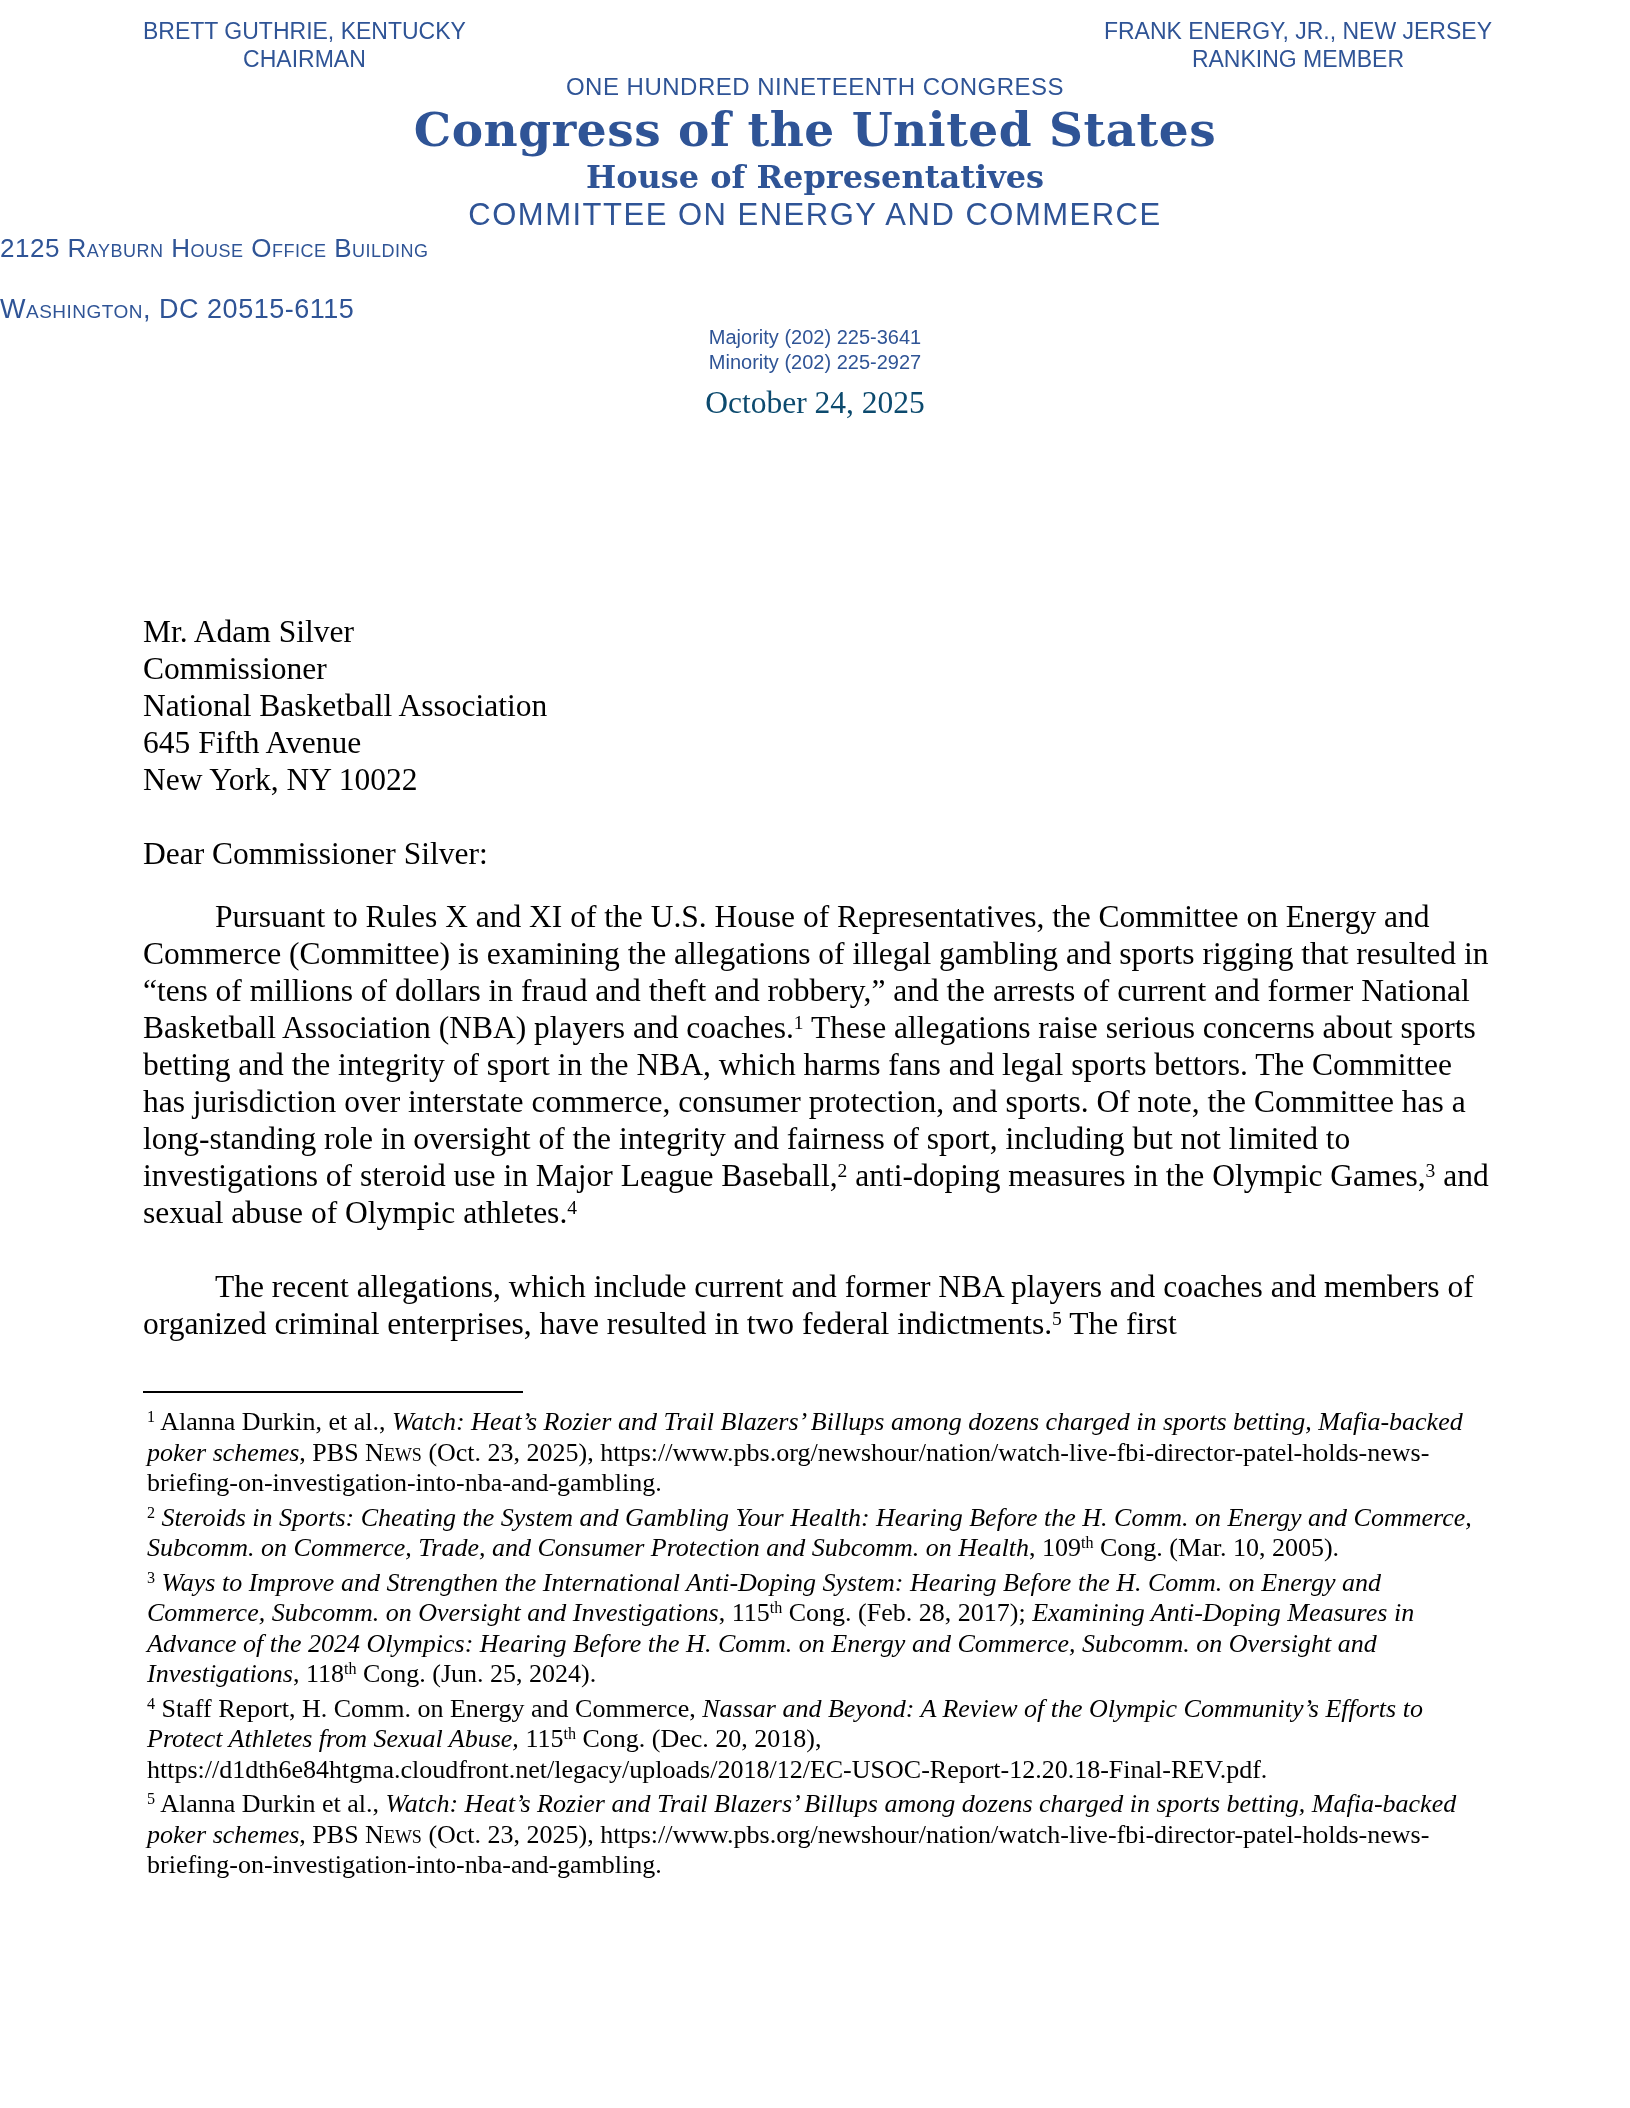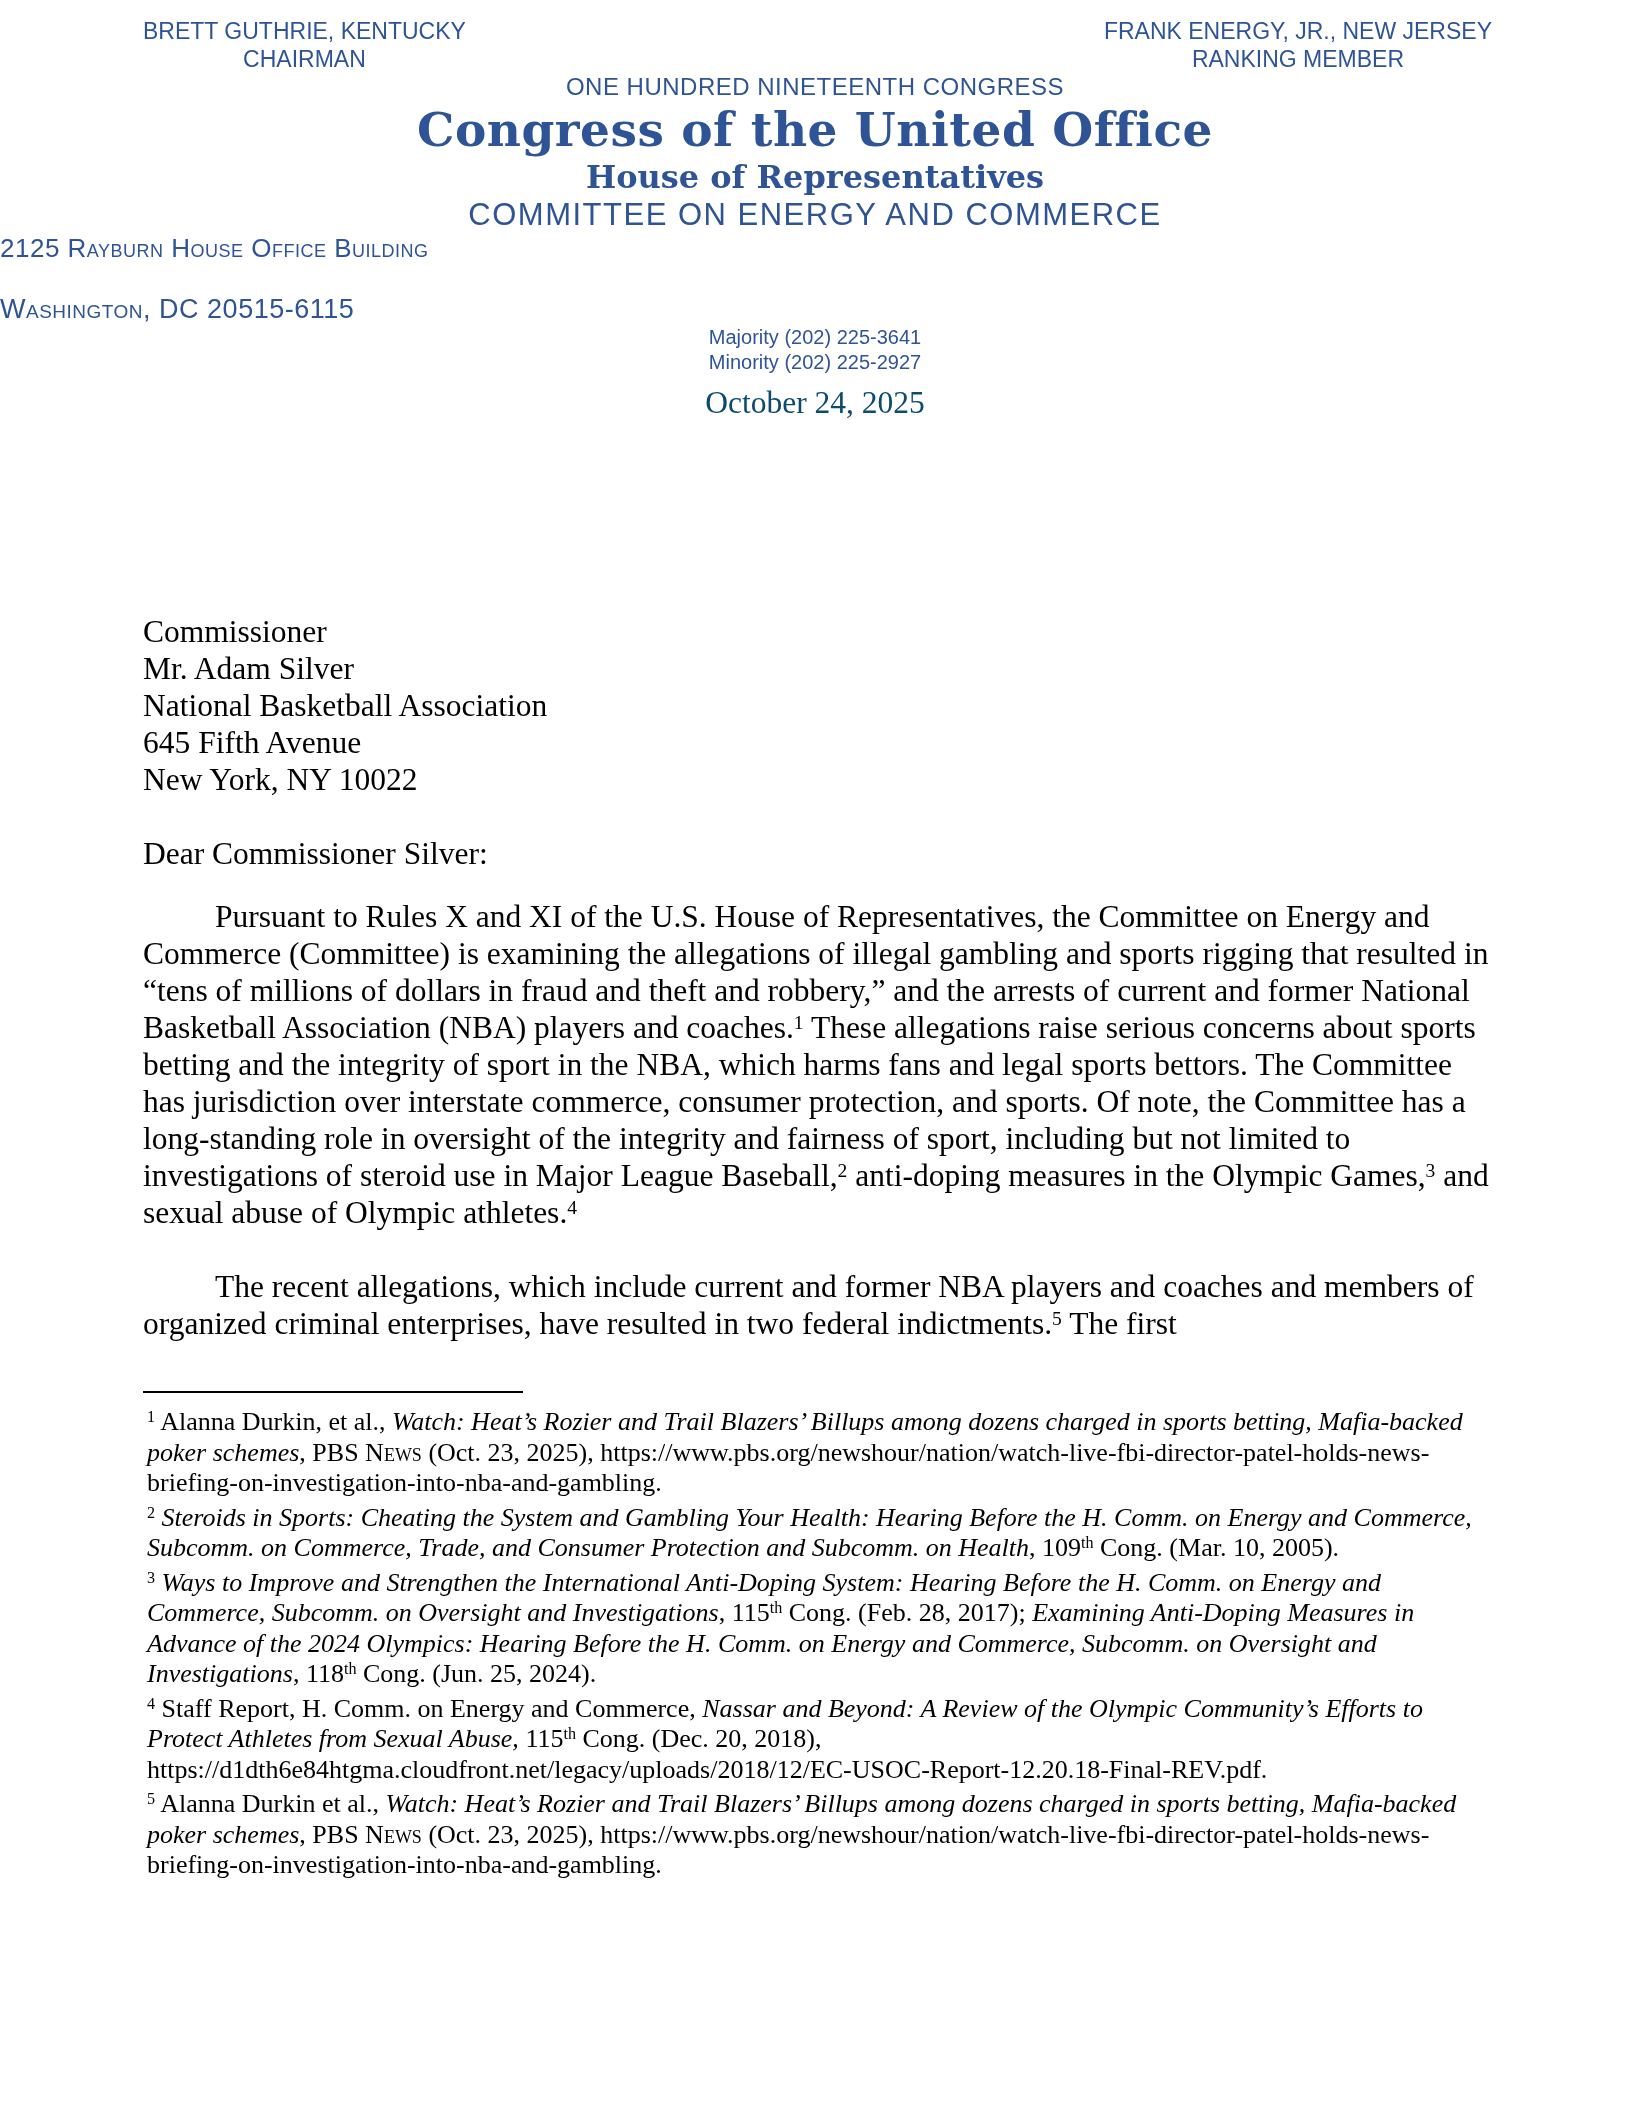--- a/index.html
+++ b/index.html
@@ -69,35 +69,35 @@
       <div>
         <div>BRETT GUTHRIE, KENTUCKY</div>
         <div>CHAIRMAN</div>
       </div>
       <div>
         <div>FRANK ENERGY, JR., NEW JERSEY</div>
         <div>RANKING MEMBER</div>
       </div>
     </div>
     <div class="congress-line blue">ONE HUNDRED NINETEENTH CONGRESS</div>
-    <div class="congress-title blue">Congress of the United Office</div>
+    <div class="congress-title blue">Congress of the United States</div>
     <div class="house-subtitle blue">House of Representatives</div>
     <div class="committee-line blue">COMMITTEE ON ENERGY AND COMMERCE</div>
     <div class="addr-line addr1 blue">2125 Rayburn House Office Building</div>
     <div class="addr-line addr2 blue">Washington, DC 20515-6115</div>
     <div class="phone blue">Majority (202) 225-3641</div>
     <div class="phone blue">Minority (202) 225-2927</div>
   </header>
 
   <div class="date">October 24, 2025</div>
 
   <main class="body">
     <div class="recipient">
+        <div>Mr. Adam Silver</div>
         <div>Commissioner</div>
-        <div>Mr. Adam Silver</div>
         <div>National Basketball Association</div>
         <div>645 Fifth Avenue</div>
         <div>New York, NY 10022</div>
       </div>
     <div class="salutation">Dear Commissioner Silver:</div>
     <div>
         <p class="para"><span>Pursuant to Rules X and XI of the U.S. House of Representatives, the Committee on Energy and Commerce (Committee) is examining the allegations of illegal gambling and sports rigging that resulted in “tens of millions of dollars in fraud and theft and robbery,” and the arrests of current and former National Basketball Association (NBA) players and coaches.</span><sup>1</sup><span> These allegations raise serious concerns about sports betting and the integrity of sport in the NBA, which harms fans and legal sports bettors. The Committee has jurisdiction over interstate commerce, consumer protection, and sports. Of note, the Committee has a long-standing role in oversight of the integrity and fairness of sport, including but not limited to investigations of steroid use in Major League Baseball,</span><sup>2</sup><span> anti-doping measures in the Olympic Games,</span><sup>3</sup><span> and sexual abuse of Olympic athletes.</span><sup>4</sup></p>
         <p class="para"><span>The recent allegations, which include current and former NBA players and coaches and members of organized criminal enterprises, have resulted in two federal indictments.</span><sup>5</sup><span> The first</span></p>
       </div>
     <div class="footnotes">

